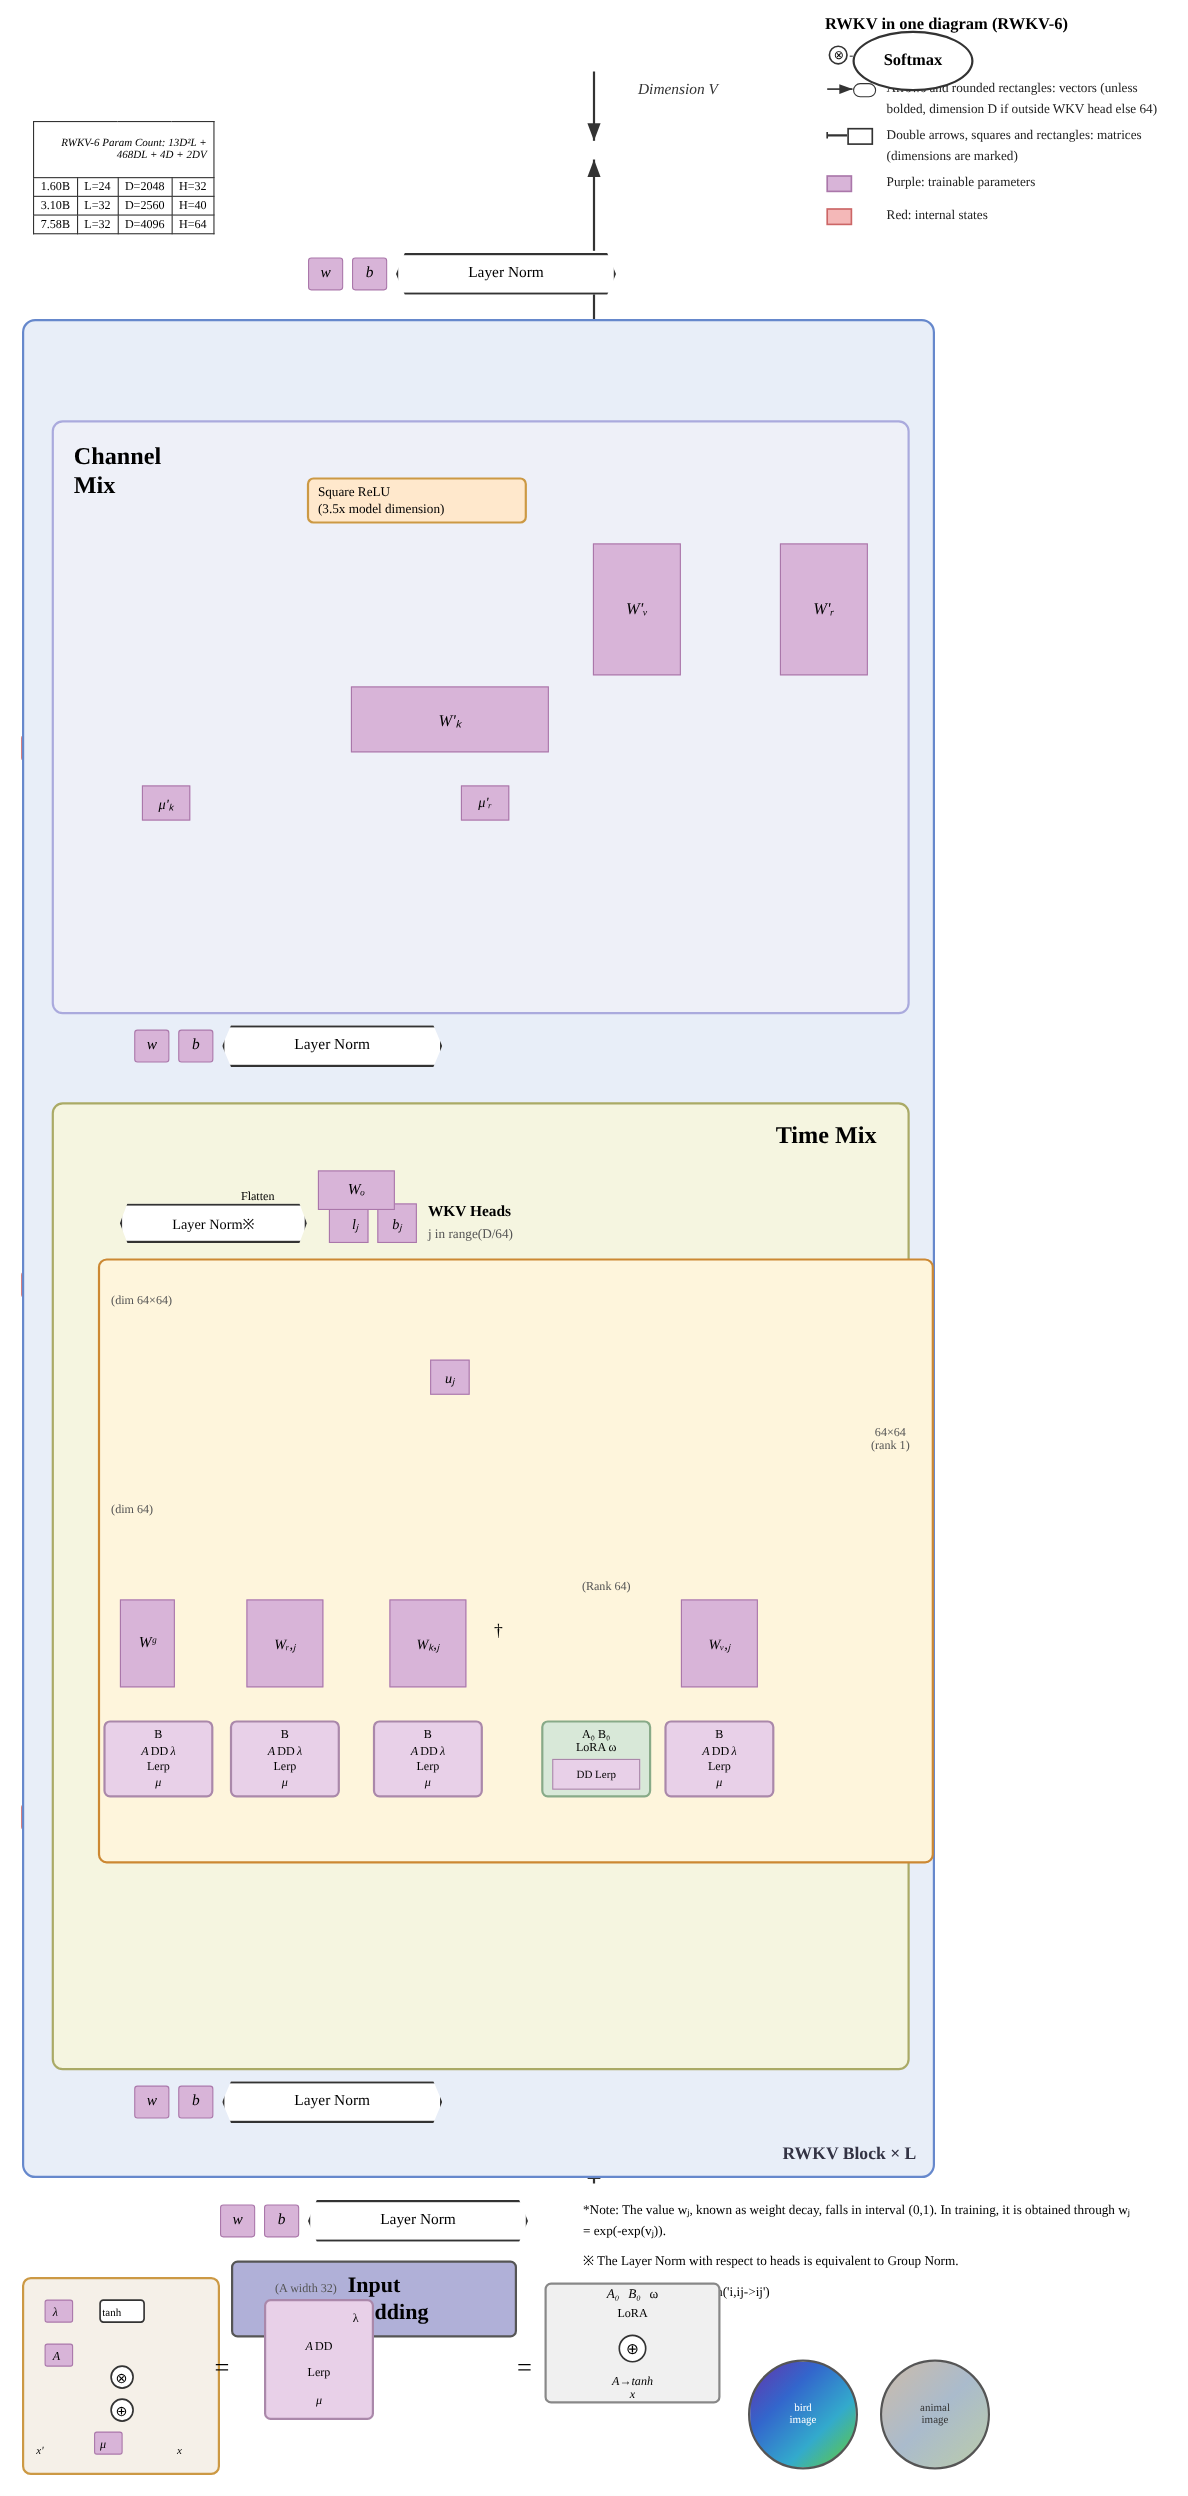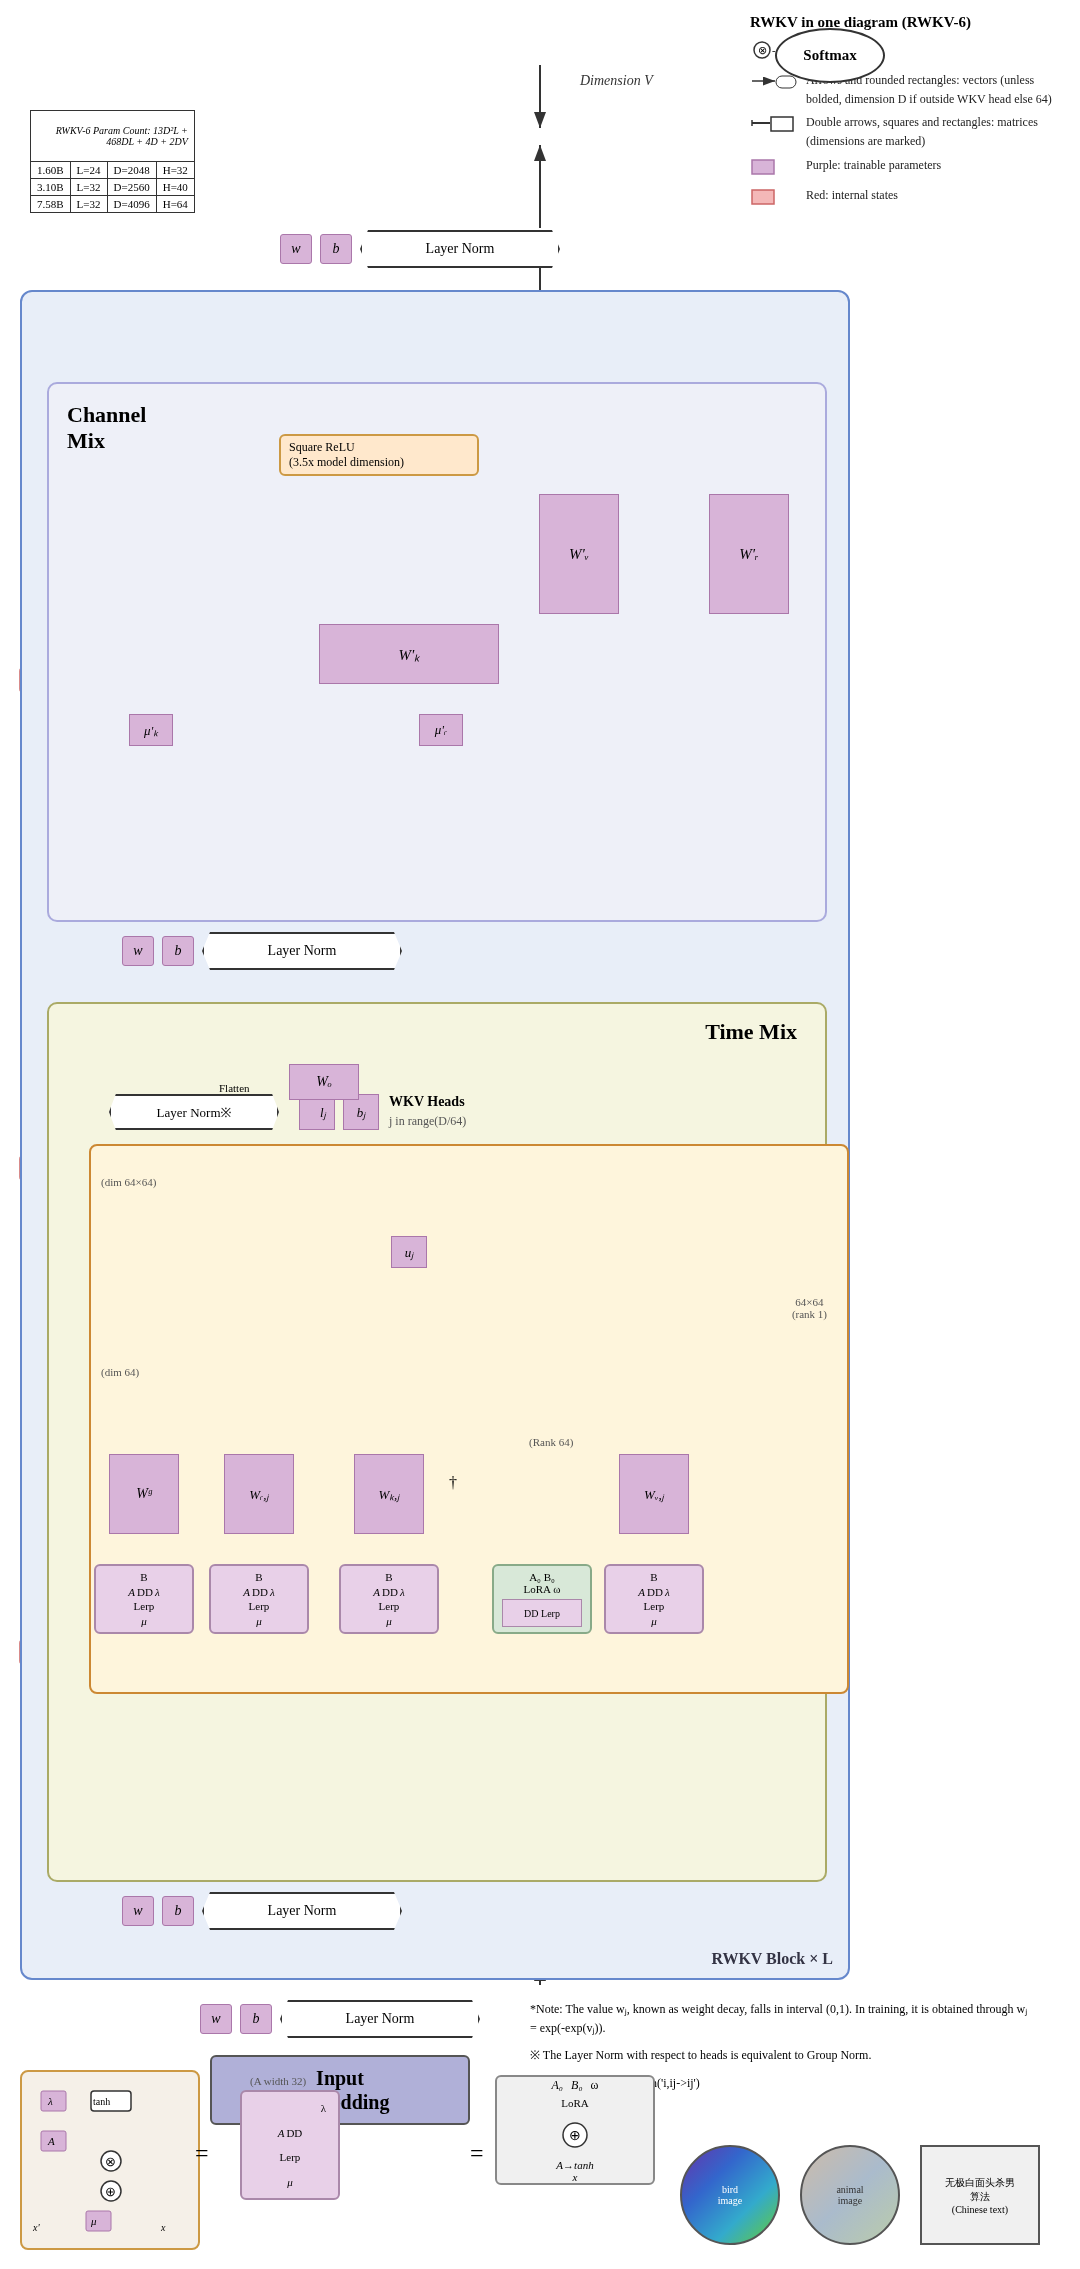--- a/index.html
+++ b/index.html
@@ -411,21 +411,21 @@
 
         <div style="position:absolute; top:30px; left:10px; font-size:11px; color:#555;">(dim 64×64)</div>
 
         <div style="position:absolute; top:90px; left:300px; width:36px; height:32px; background:#d8b4d8; border:1.5px solid #aa77aa; display:flex; align-items:center; justify-content:center; font-size:13px; font-style:italic;">uⱼ</div>
 
         <div style="position:absolute; top:150px; right:20px; font-size:11px; color:#555; text-align:center;">64×64<br>(rank 1)</div>
 
         <div style="position:absolute; top:220px; left:10px; font-size:11px; color:#555;">(dim 64)</div>
       </div>
 
-      <div style="position:absolute; top:450px; left:60px; width:70px; height:80px; background:#d8b4d8; border:1.5px solid #aa77aa; display:flex; align-items:center; justify-content:center; font-size:14px; font-style:italic;">Wᵍ</div>
+      <div style="position:absolute; top:450px; left:60px; width:50px; height:80px; background:#d8b4d8; border:1.5px solid #aa77aa; display:flex; align-items:center; justify-content:center; font-size:14px; font-style:italic;">Wᵍ</div>
 
       <div style="position:absolute; top:450px; left:175px; width:70px; height:80px; background:#d8b4d8; border:1.5px solid #aa77aa; display:flex; align-items:center; justify-content:center; font-size:13px; font-style:italic;">Wᵣ,ⱼ</div>
 
       <div style="position:absolute; top:450px; left:305px; width:70px; height:80px; background:#d8b4d8; border:1.5px solid #aa77aa; display:flex; align-items:center; justify-content:center; font-size:13px; font-style:italic;">Wₖ,ⱼ</div>
 
       <div style="position:absolute; top:470px; left:400px; font-size:16px;">†</div>
 
       <div style="position:absolute; top:450px; left:570px; width:70px; height:80px; background:#d8b4d8; border:1.5px solid #aa77aa; display:flex; align-items:center; justify-content:center; font-size:13px; font-style:italic;">Wᵥ,ⱼ</div>
 
       <div style="position:absolute; top:432px; left:480px; font-size:11px; color:#555;">(Rank 64)</div>
@@ -585,15 +585,14 @@
     </div>
     <div style="display:flex; gap:4px; font-size:11px; font-style:italic;">x</div>
   </div>
 
   <div style="position:absolute; top:2145px; left:680px; width:100px; height:100px; border-radius:50%; background:linear-gradient(135deg, #6633aa, #3366cc, #33aacc, #66cc33); border:2px solid #555; display:flex; align-items:center; justify-content:center;">
     <span style="color:white; font-size:10px; text-align:center;">bird<br>image</span>
   </div>
   <div style="position:absolute; top:2145px; left:800px; width:100px; height:100px; border-radius:50%; background:linear-gradient(135deg, #ccbbaa, #aabbcc, #bbccaa); border:2px solid #555; display:flex; align-items:center; justify-content:center;">
     <span style="color:#333; font-size:10px; text-align:center;">animal<br>image</span>
   </div>
-  <div style="position:absolute; top:2145px; left:920px; width:120px; height:100px; background:#f0f0f0; border:2px solid #555; display:flex; align-items:center; justify-content:center; font-size:10px; text-align:center;">无极白面头杀男<br>算法<br>(Chinese text)</div>
 
 </div>
 
 </body></html>

